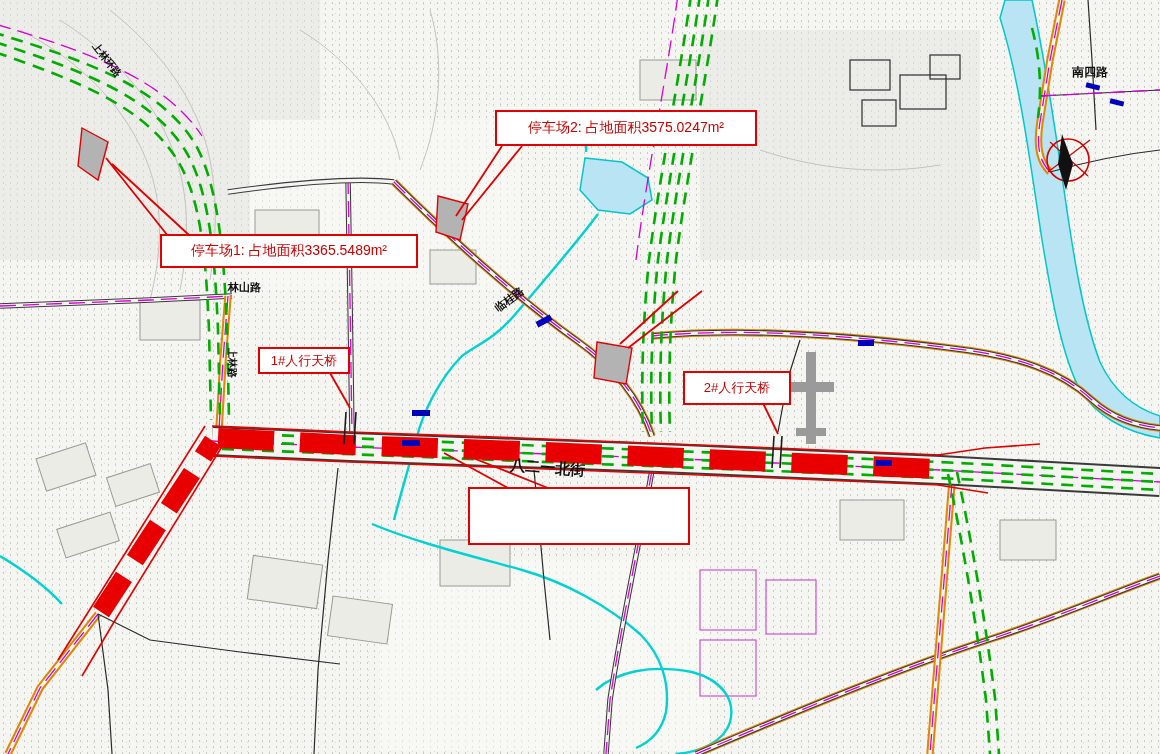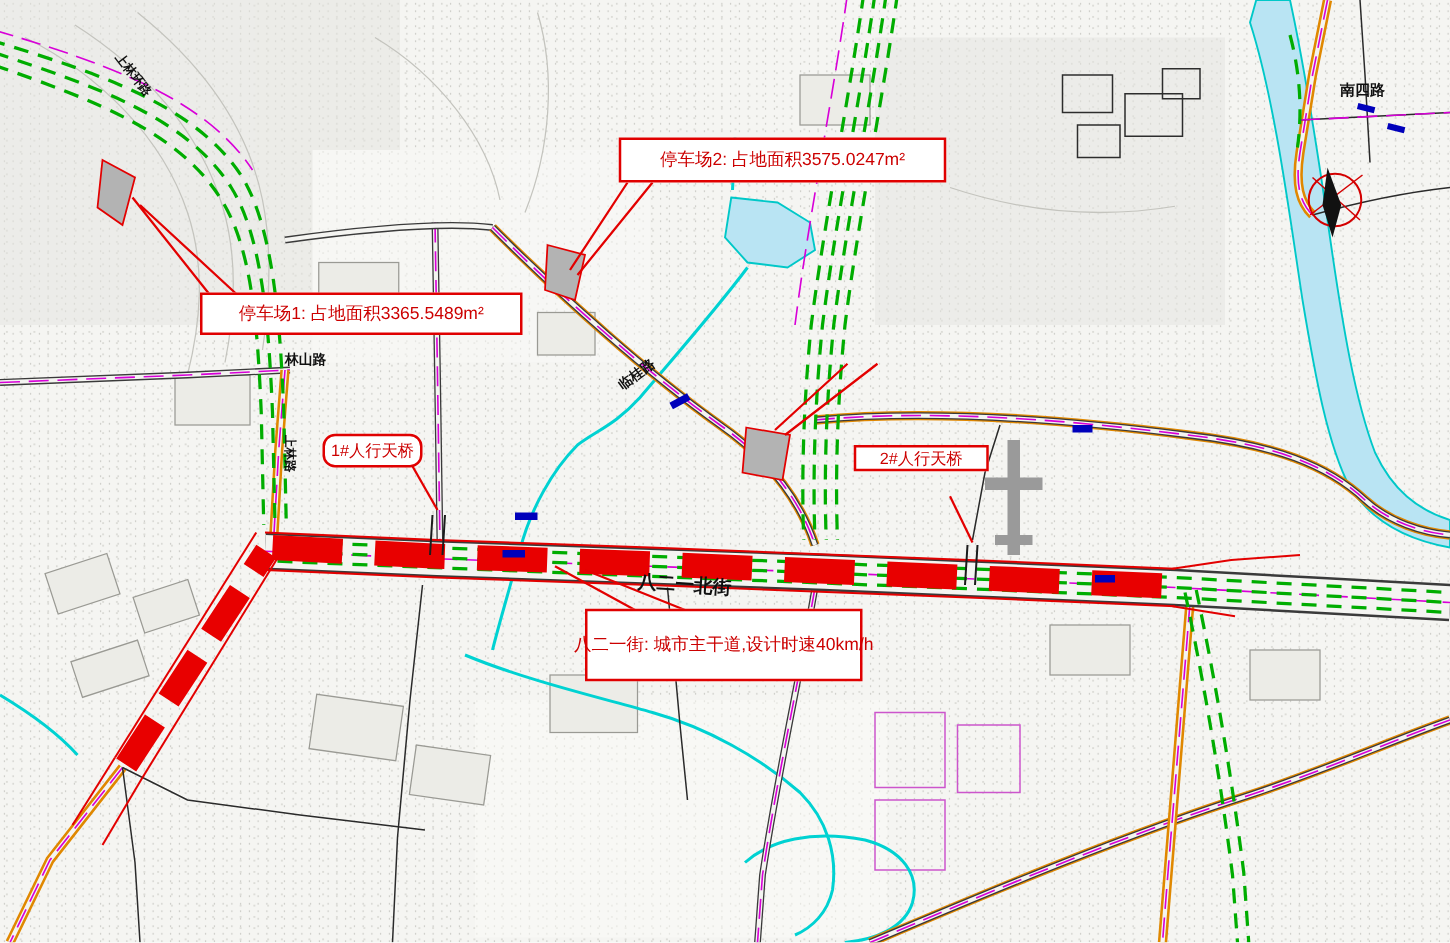--- a/index.html
+++ b/index.html
@@ -238,20 +238,19 @@
       <text class="slabel" font-size="11" transform="translate(498,312) rotate(-36)">临桂路</text>
       <text class="slabel" font-size="10" transform="translate(92,46) rotate(52)">上林环路</text>
     </g>
   </svg>
 
   <div class="callout" style="left:495px;top:110px;width:262px;height:36px;">停车场2: 占地面积3575.0247m²</div>
 
   <div class="callout" style="left:160px;top:234px;width:258px;height:34px;">停车场1: 占地面积3365.5489m²</div>
 
 
-  <div class="callout small" style="left:258px;top:347px;width:80px;height:27px;border-radius:10px;">1#人行天桥</div>
-
-  <div class="callout small" style="left:683px;top:356px;width:108px;height:21px;">2#人行天桥</div>
+  <div class="callout small" style="left:258px;top:347px;width:92px;height:27px;">1#人行天桥</div>
+
+  <div class="callout small" style="left:683px;top:371px;width:108px;height:34px;">2#人行天桥</div>
 
   <div class="callout multi" style="left:468px;top:487px;width:222px;height:58px;">
-    <span>八二一街: 城市主干道,设计时速40km/h</span>
   </div>
 </div>
 
 </body></html>

